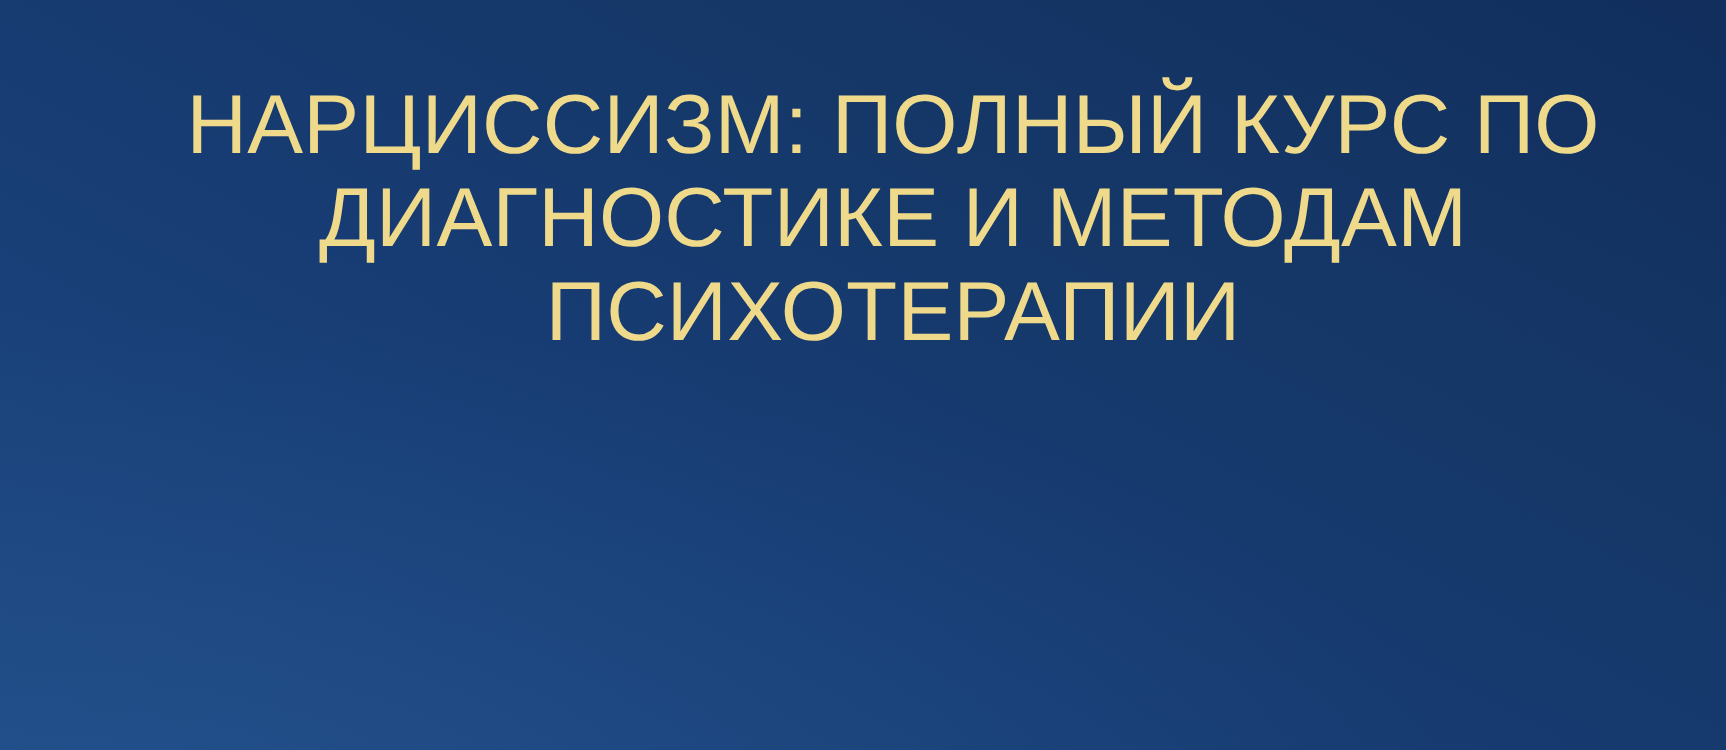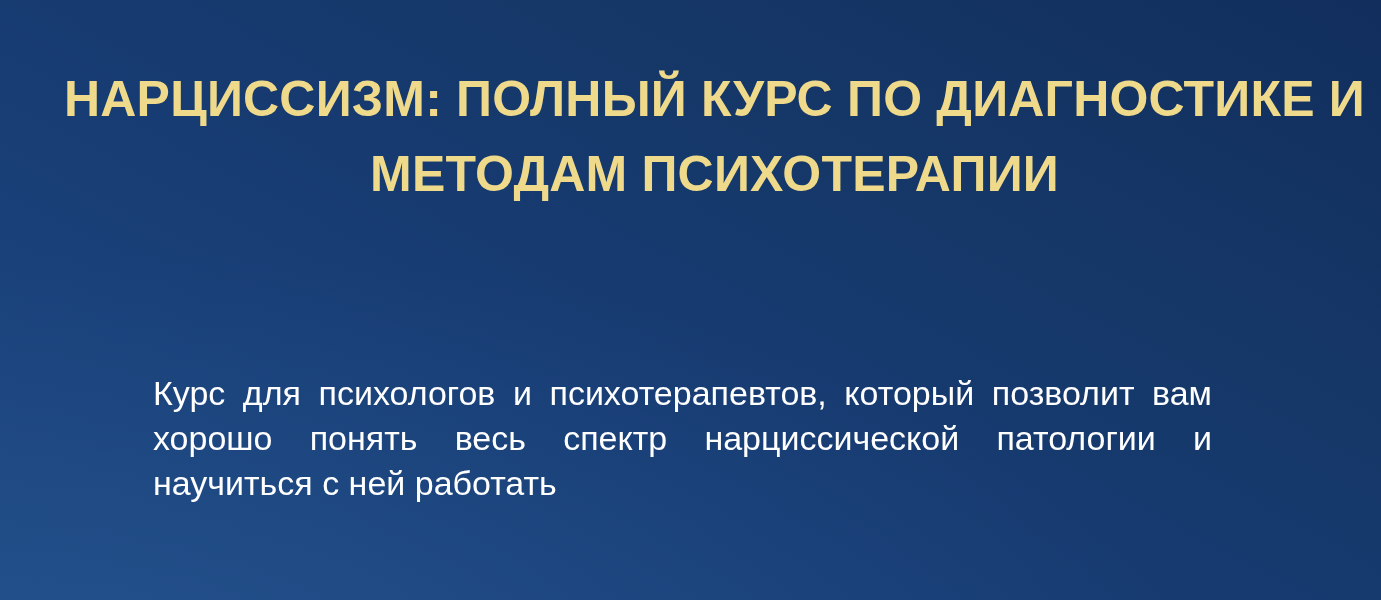--- a/index.html
+++ b/index.html
@@ -42,23 +42,23 @@
     height: 100%;
   }
 
   .headline {
     position: absolute;
     left: 0;
     right: 0;
     top: 62px;
     margin: 0;
     text-align: center;
-    font-size: 50px;
+    font-size: 67px;
     line-height: 75px;
-    font-weight: 700;
+    font-weight: 400;
     letter-spacing: 0.2px;
     color: #efd98a;
     text-transform: uppercase;
     white-space: pre-line;
     padding-left: 48px;
   }
 
   .lede {
     position: absolute;
     left: 153px;
@@ -76,16 +76,15 @@
   }
 </style>
 </head>
 <body>
 
 <div class="slide">
   <div class="content">
 
     <h1 class="headline">НАРЦИССИЗМ: ПОЛНЫЙ КУРС ПО ДИАГНОСТИКЕ И МЕТОДАМ ПСИХОТЕРАПИИ</h1>
 
-    <p class="lede">Курс для психологов и психотерапевтов, который позволит вам хорошо понять весь спектр нарциссической патологии и научиться с ней работать</p>
 
   </div>
 </div>
 
 </body></html>

